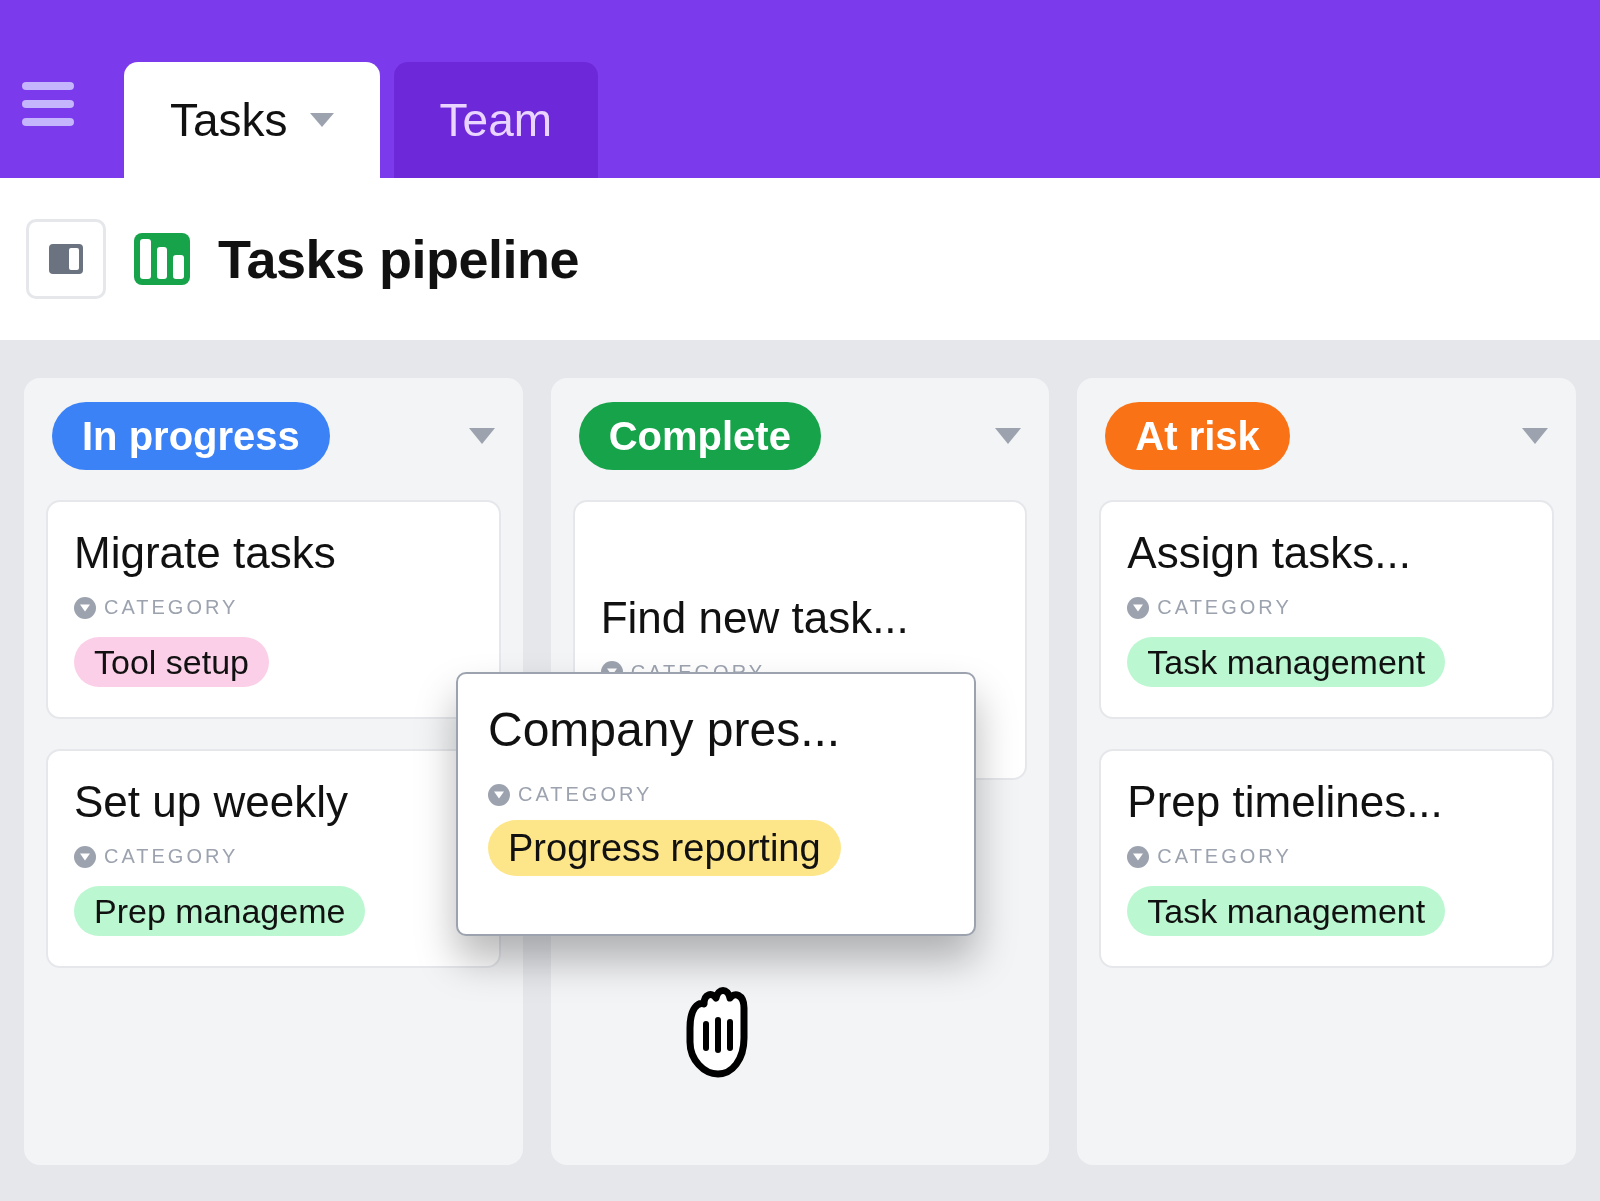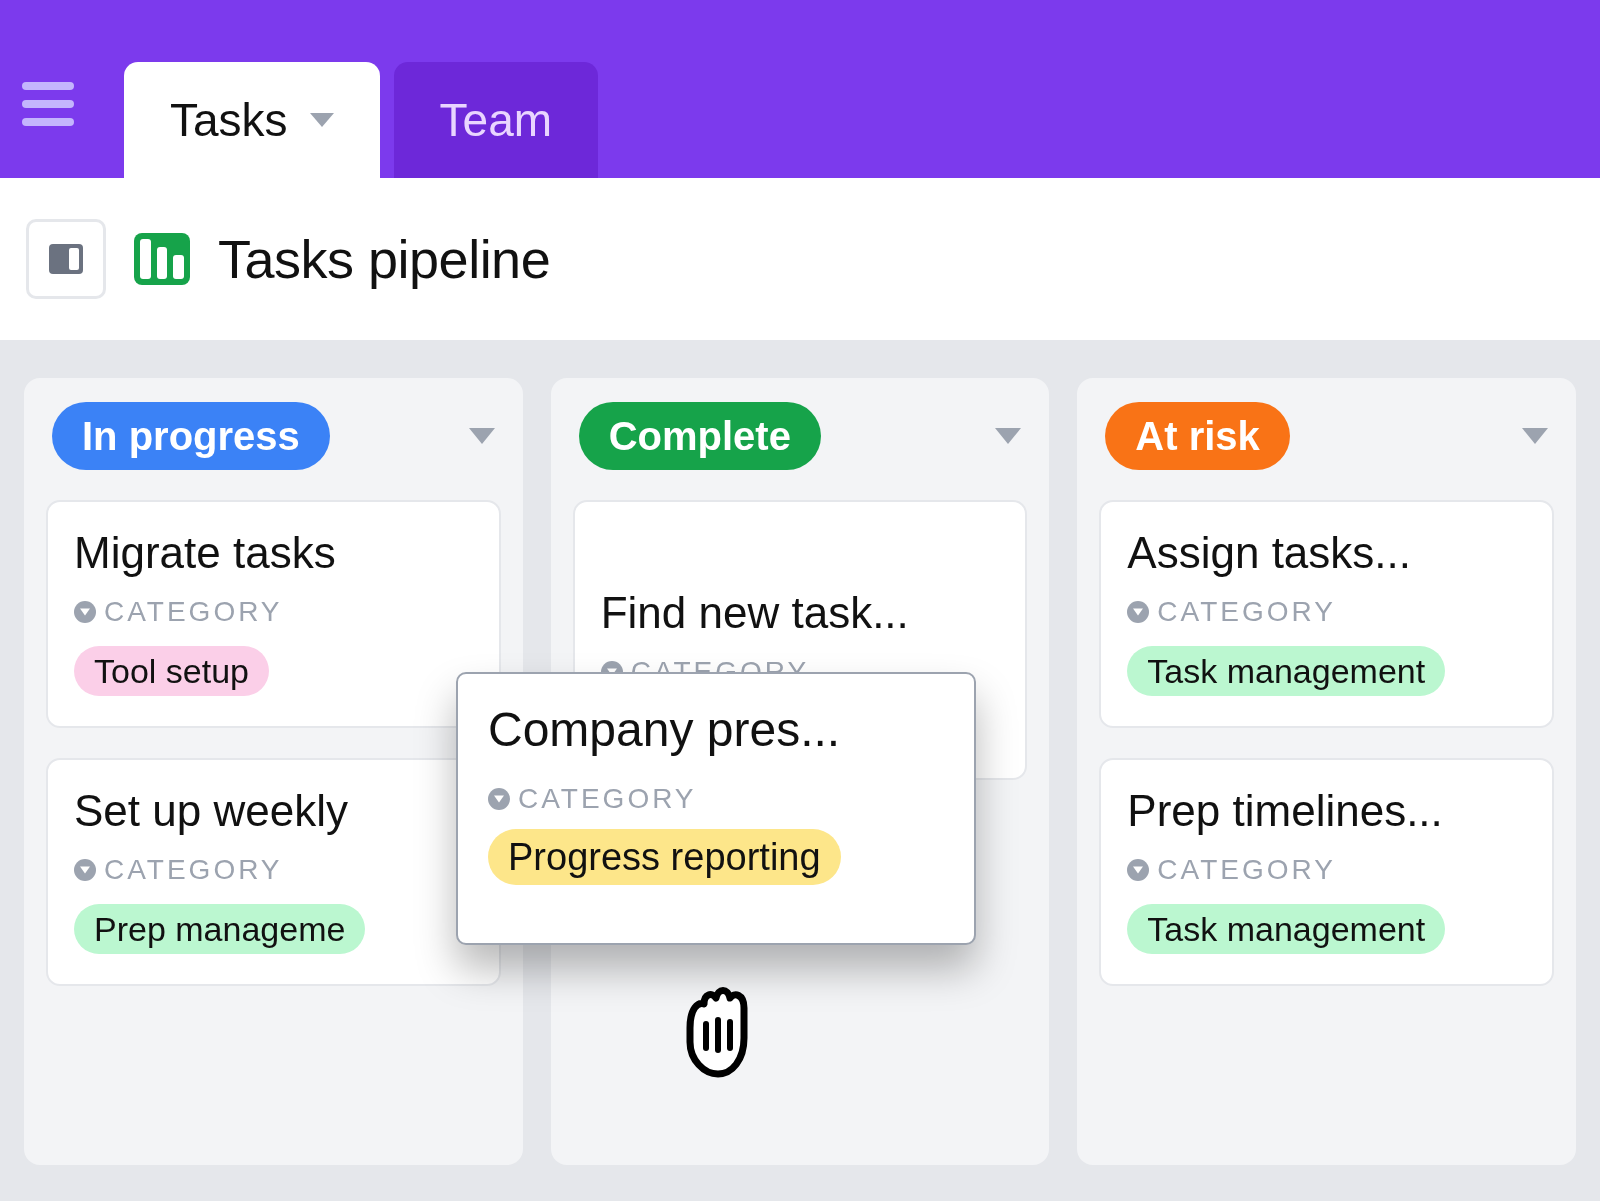--- a/index.html
+++ b/index.html
@@ -105,21 +105,21 @@
   .board-logo span {
     flex: 1;
     background: #fff;
     border-radius: 3px;
   }
   .board-logo span:nth-child(1){ height: 100%; }
   .board-logo span:nth-child(2){ height: 80%; }
   .board-logo span:nth-child(3){ height: 60%; }
   .board-title {
     font-size: 54px;
-    font-weight: 400;
+    font-weight: 700;
     color: #111;
     letter-spacing: -0.5px;
   }
 
   
   .board {
     background: #e5e7eb;
     padding: 34px 22px;
     height: calc(1201px - 178px - 164px);
     display: flex;
@@ -177,21 +177,21 @@
     color: #111;
     white-space: nowrap;
     overflow: hidden;
     text-overflow: ellipsis;
   }
   .meta-row {
     display: flex;
     align-items: center;
     gap: 8px;
     color: #9ca3af;
-    font-size: 28px;
+    font-size: 20px;
     letter-spacing: 3px;
     font-weight: 500;
   }
   .meta-caret {
     width: 22px; height: 22px;
     border-radius: 50%;
     background: #9ca3af;
     position: relative;
   }
   .meta-caret::after{

